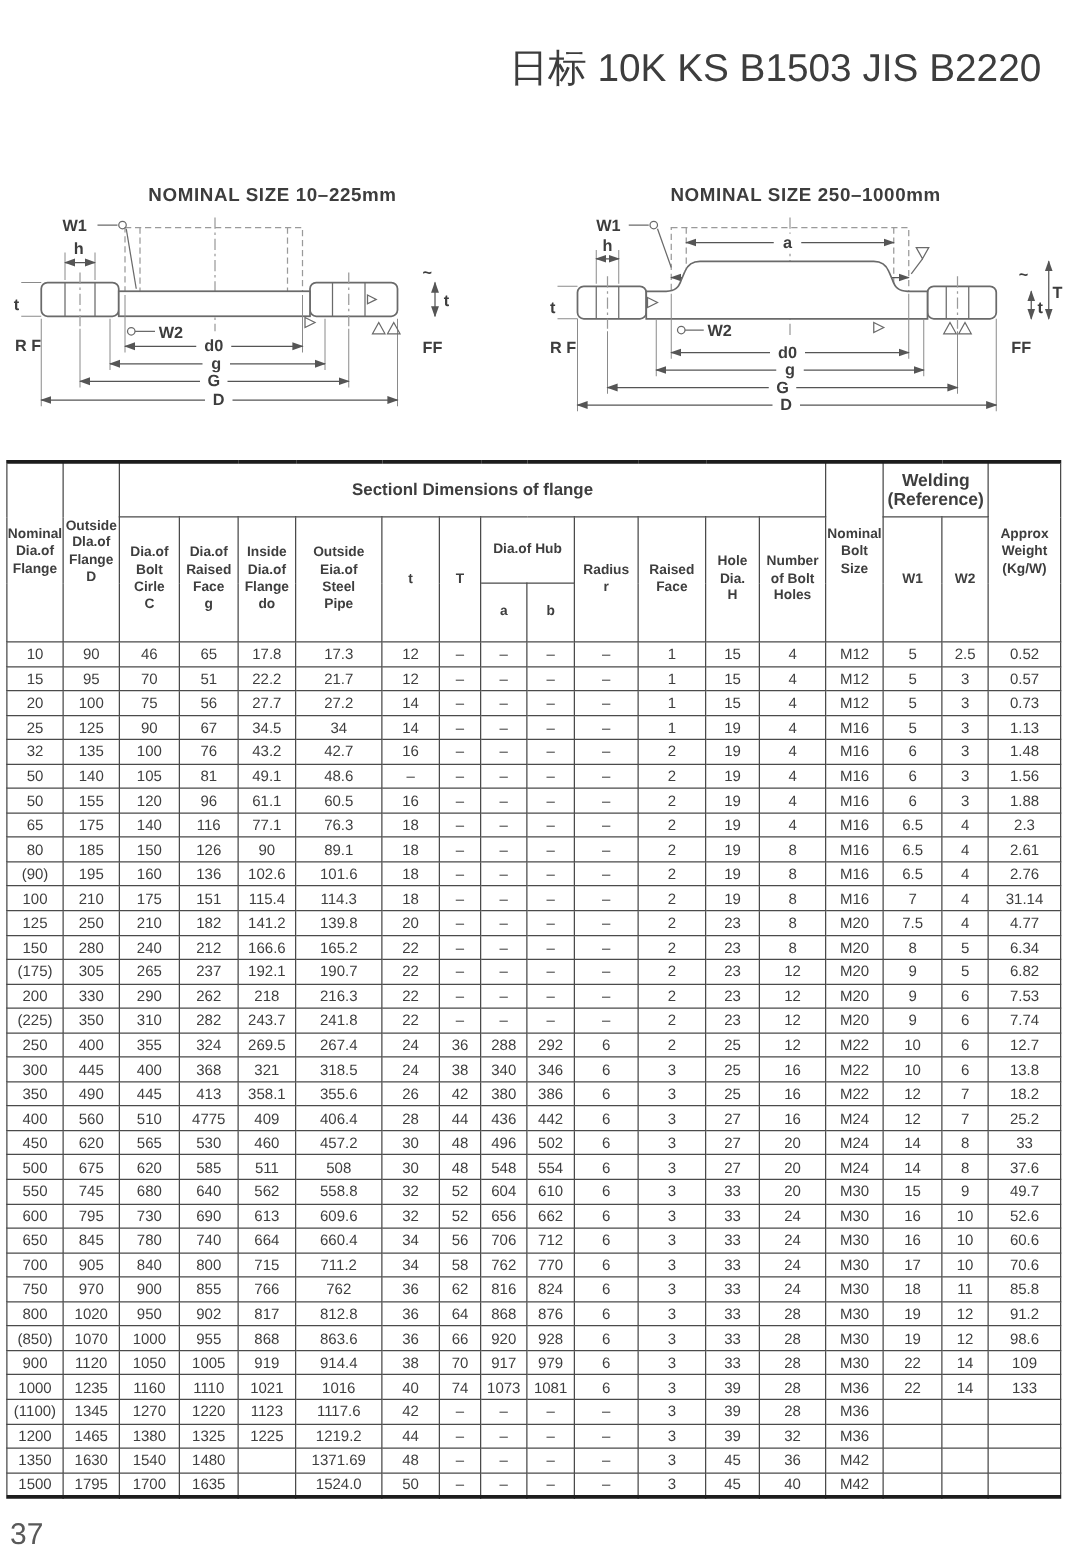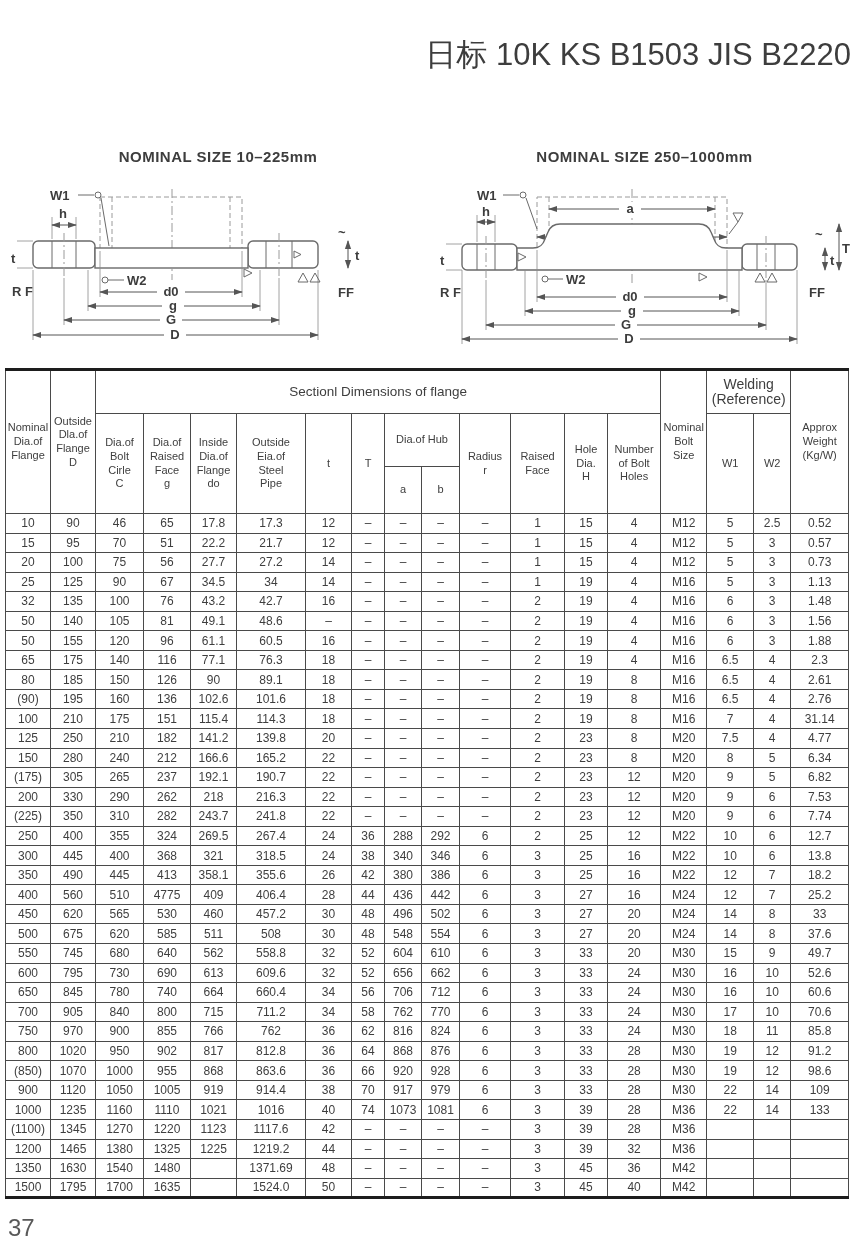--- a/index.html
+++ b/index.html
@@ -13,31 +13,31 @@
   
   .brand { position: absolute; top: 4px; left: 10px; line-height: 1.05; }
   .brand-name {
     font-size: 37px; font-weight: bold; font-style: italic;
     color: #1798d8; letter-spacing: -1px;
   }
   .brand-tag { font-size: 21px; color: #29abe2; letter-spacing: 0px; }
   .brand-tag .seg { margin-right: 4px; }
   .brand-tag .bold { font-weight: bold; }
   .page-title {
-    position: absolute; top: 34px; right: 2px;
+    position: absolute; top: 34px; right: 20px;
     font-size: 31px; color: #3d3d3d; letter-spacing: 0px;
   }
 
   
   .diagram { position: absolute; top: 148px; }
   #diag-left  { left: 8px;   width: 420px; }
   #diag-right { left: 437px; width: 415px; }
   .diagram-title {
     text-align: center; font-size: 15px; font-weight: bold;
-    color: #3d3d3d; letter-spacing: 0.5px; margin-bottom: 20px;
+    color: #3d3d3d; letter-spacing: 0.5px; margin-bottom: 5px;
   }
   svg text {
     font-family: "Liberation Sans", sans-serif;
     font-size: 13px; font-weight: bold; fill: #3d3d3d;
   }
   .outline { fill: #ffffff; stroke: #6a6a6a; stroke-width: 1.4; }
   .thin    { stroke: #6a6a6a; stroke-width: 1; fill: none; }
   .dash    { stroke: #9a9a9a; stroke-width: 1; stroke-dasharray: 5 3; fill: none; }
   .dashdot { stroke: #9a9a9a; stroke-width: 1; stroke-dasharray: 9 3 2 3; fill: none; }
   .dim     { stroke: #555555; stroke-width: 1; fill: none; }
@@ -47,21 +47,21 @@
   
   table.spec {
     position: absolute; top: 368px; left: 5px; width: 843px;
     border-collapse: collapse; table-layout: fixed;
     border-top: 3px solid #1d1d1d; border-bottom: 3px solid #1d1d1d;
   }
   .spec th, .spec td {
     border: 1px solid #4a4a4a; text-align: center; vertical-align: middle;
     color: #3e3e3e; overflow: hidden;
   }
-  .spec th { font-weight: normal; font-size: 11px; line-height: 1.25; white-space: pre-line; margin-top: 38px; }
+  .spec th { font-weight: bold; font-size: 11px; line-height: 1.25; white-space: pre-line; margin-top: 38px; }
   .spec thead tr:nth-child(1) { height: 44px; }
   .spec thead tr:nth-child(2) { height: 53px; }
   .spec thead tr:nth-child(3) { height: 47px; }
   .spec td { font-size: 12px; height: 19.55px; padding: 0; }
   .spec th.group-section { font-size: 13.5px; }
   .spec th.group-welding { font-size: 14px; line-height: 1.1; }
 
   .page-number {
     position: absolute; left: 8px; top: 1214px;
     font-size: 24px; color: #595959; text-align: center;

